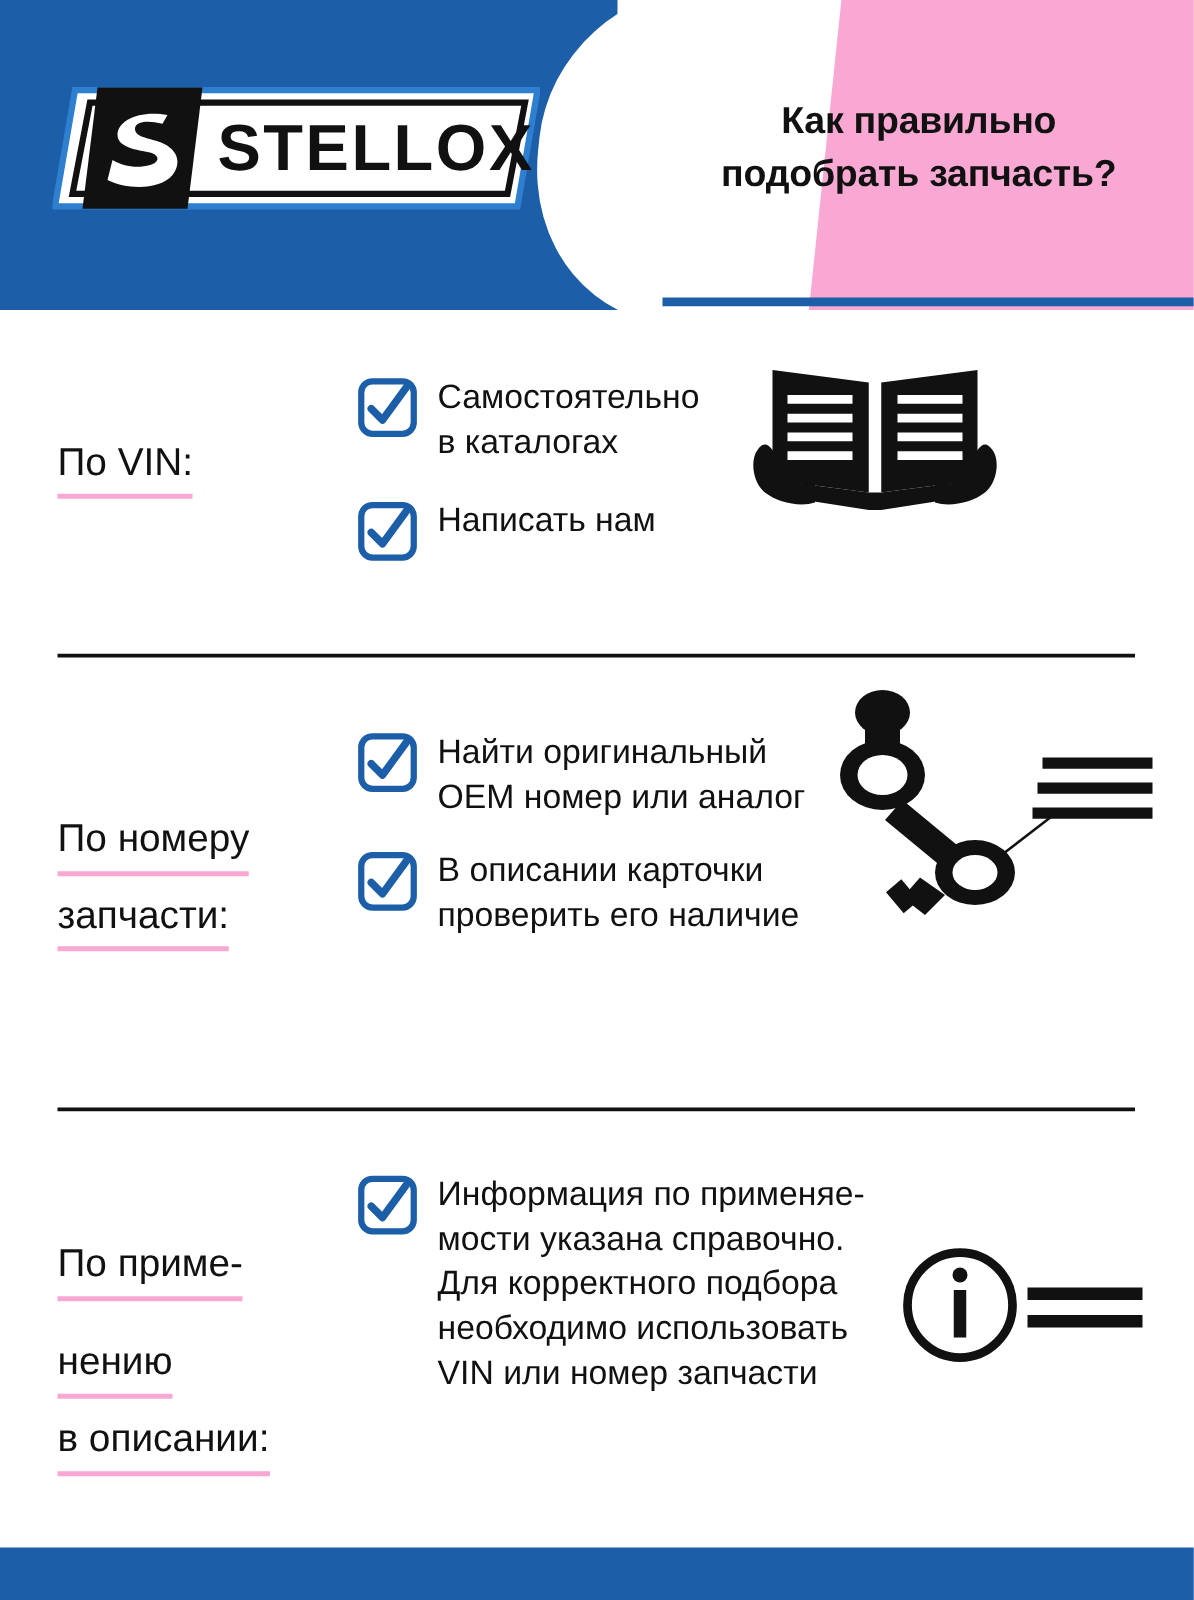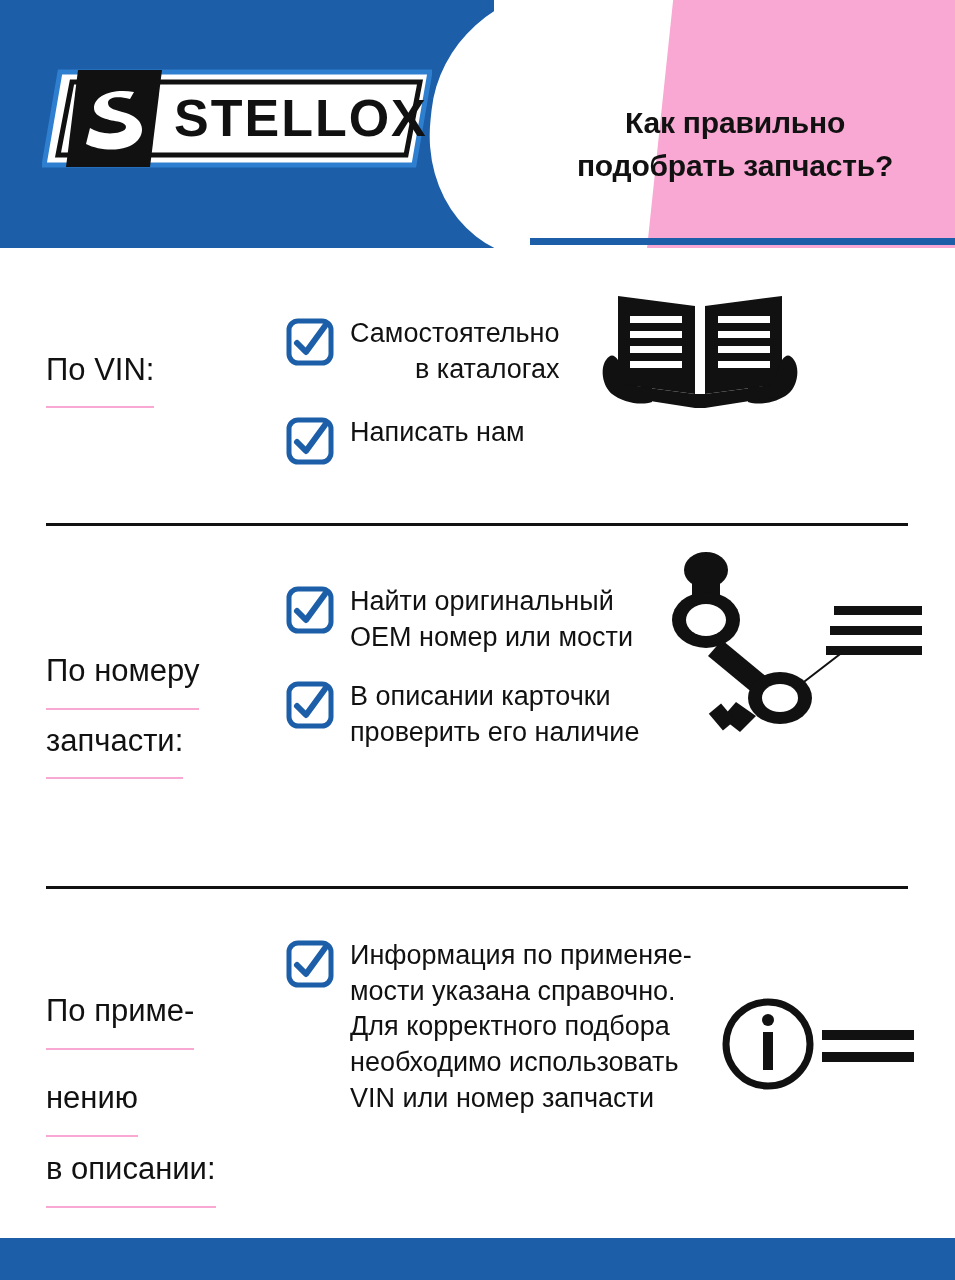--- a/index.html
+++ b/index.html
@@ -58,21 +58,21 @@
     width: 390px;
     height: 105px;
   }
   .logo-svg {
     display: block;
   }
 
   .header-title {
     position: absolute;
     left: 530px;
-    top: 102px;
+    top: 76px;
     width: 410px;
     text-align: center;
     font-weight: bold;
     font-size: 30px;
     line-height: 1.42;
     color: #111111;
     letter-spacing: -0.2px;
   }
   .header-underline {
     position: absolute;
@@ -102,22 +102,22 @@
   .divider-2 { top: 638px; }
 
   .sec-label {
     position: absolute;
     font-size: 31px;
     line-height: 1.45;
     color: #111111;
     font-weight: normal;
   }
   .sec-label span {
-    border-bottom: 2px solid #f9a8d4;
-    padding-bottom: 13px;
+    border-bottom: 4px solid #f9a8d4;
+    padding-bottom: 2px;
     display: inline-block;
   }
 
   .items {
     position: absolute;
   }
   .item {
     display: flex;
     align-items: flex-start;
     margin-bottom: 24px;
@@ -181,21 +181,21 @@
 
 <div class="content">
 
   <div class="divider divider-1"></div>
   <div class="divider divider-2"></div>
 
   <div class="sec-label" style="left:46px; top:100px; width:230px;">
     <span>По VIN:</span>
   </div>
 
-  <div class="items" style="left:286px; top:68px;text-align:right;">
+  <div class="items" style="left:286px; top:52px;">
     <div class="item">
       <span class="check">
         <svg width="48" height="48" viewBox="0 0 48 48" xmlns="http://www.w3.org/2000/svg">
           <rect x="3" y="3" width="42" height="42" rx="9" ry="9" fill="none" stroke="#1c5ea8" stroke-width="5"></rect>
           <path d="M11 25 L20 34 L39 8" fill="none" stroke="#1c5ea8" stroke-width="6" stroke-linecap="round" stroke-linejoin="round"></path>
         </svg>
       </span>
       <div class="item-text">
         <div>Самостоятельно</div>
         <div>в каталогах</div>
@@ -247,21 +247,21 @@
   <div class="items" style="left:286px; top:336px;">
     <div class="item">
       <span class="check">
         <svg width="48" height="48" viewBox="0 0 48 48" xmlns="http://www.w3.org/2000/svg">
           <rect x="3" y="3" width="42" height="42" rx="9" ry="9" fill="none" stroke="#1c5ea8" stroke-width="5"></rect>
           <path d="M11 25 L20 34 L39 8" fill="none" stroke="#1c5ea8" stroke-width="6" stroke-linecap="round" stroke-linejoin="round"></path>
         </svg>
       </span>
       <div class="item-text">
         <div>Найти оригинальный</div>
-        <div>OEM номер или мости</div>
+        <div>OEM номер или аналог</div>
       </div>
     </div>
 
     <div class="item" style="">
       <span class="check">
         <svg width="48" height="48" viewBox="0 0 48 48" xmlns="http://www.w3.org/2000/svg">
           <rect x="3" y="3" width="42" height="42" rx="9" ry="9" fill="none" stroke="#1c5ea8" stroke-width="5"></rect>
           <path d="M11 25 L20 34 L39 8" fill="none" stroke="#1c5ea8" stroke-width="6" stroke-linecap="round" stroke-linejoin="round"></path>
         </svg>
       </span>

